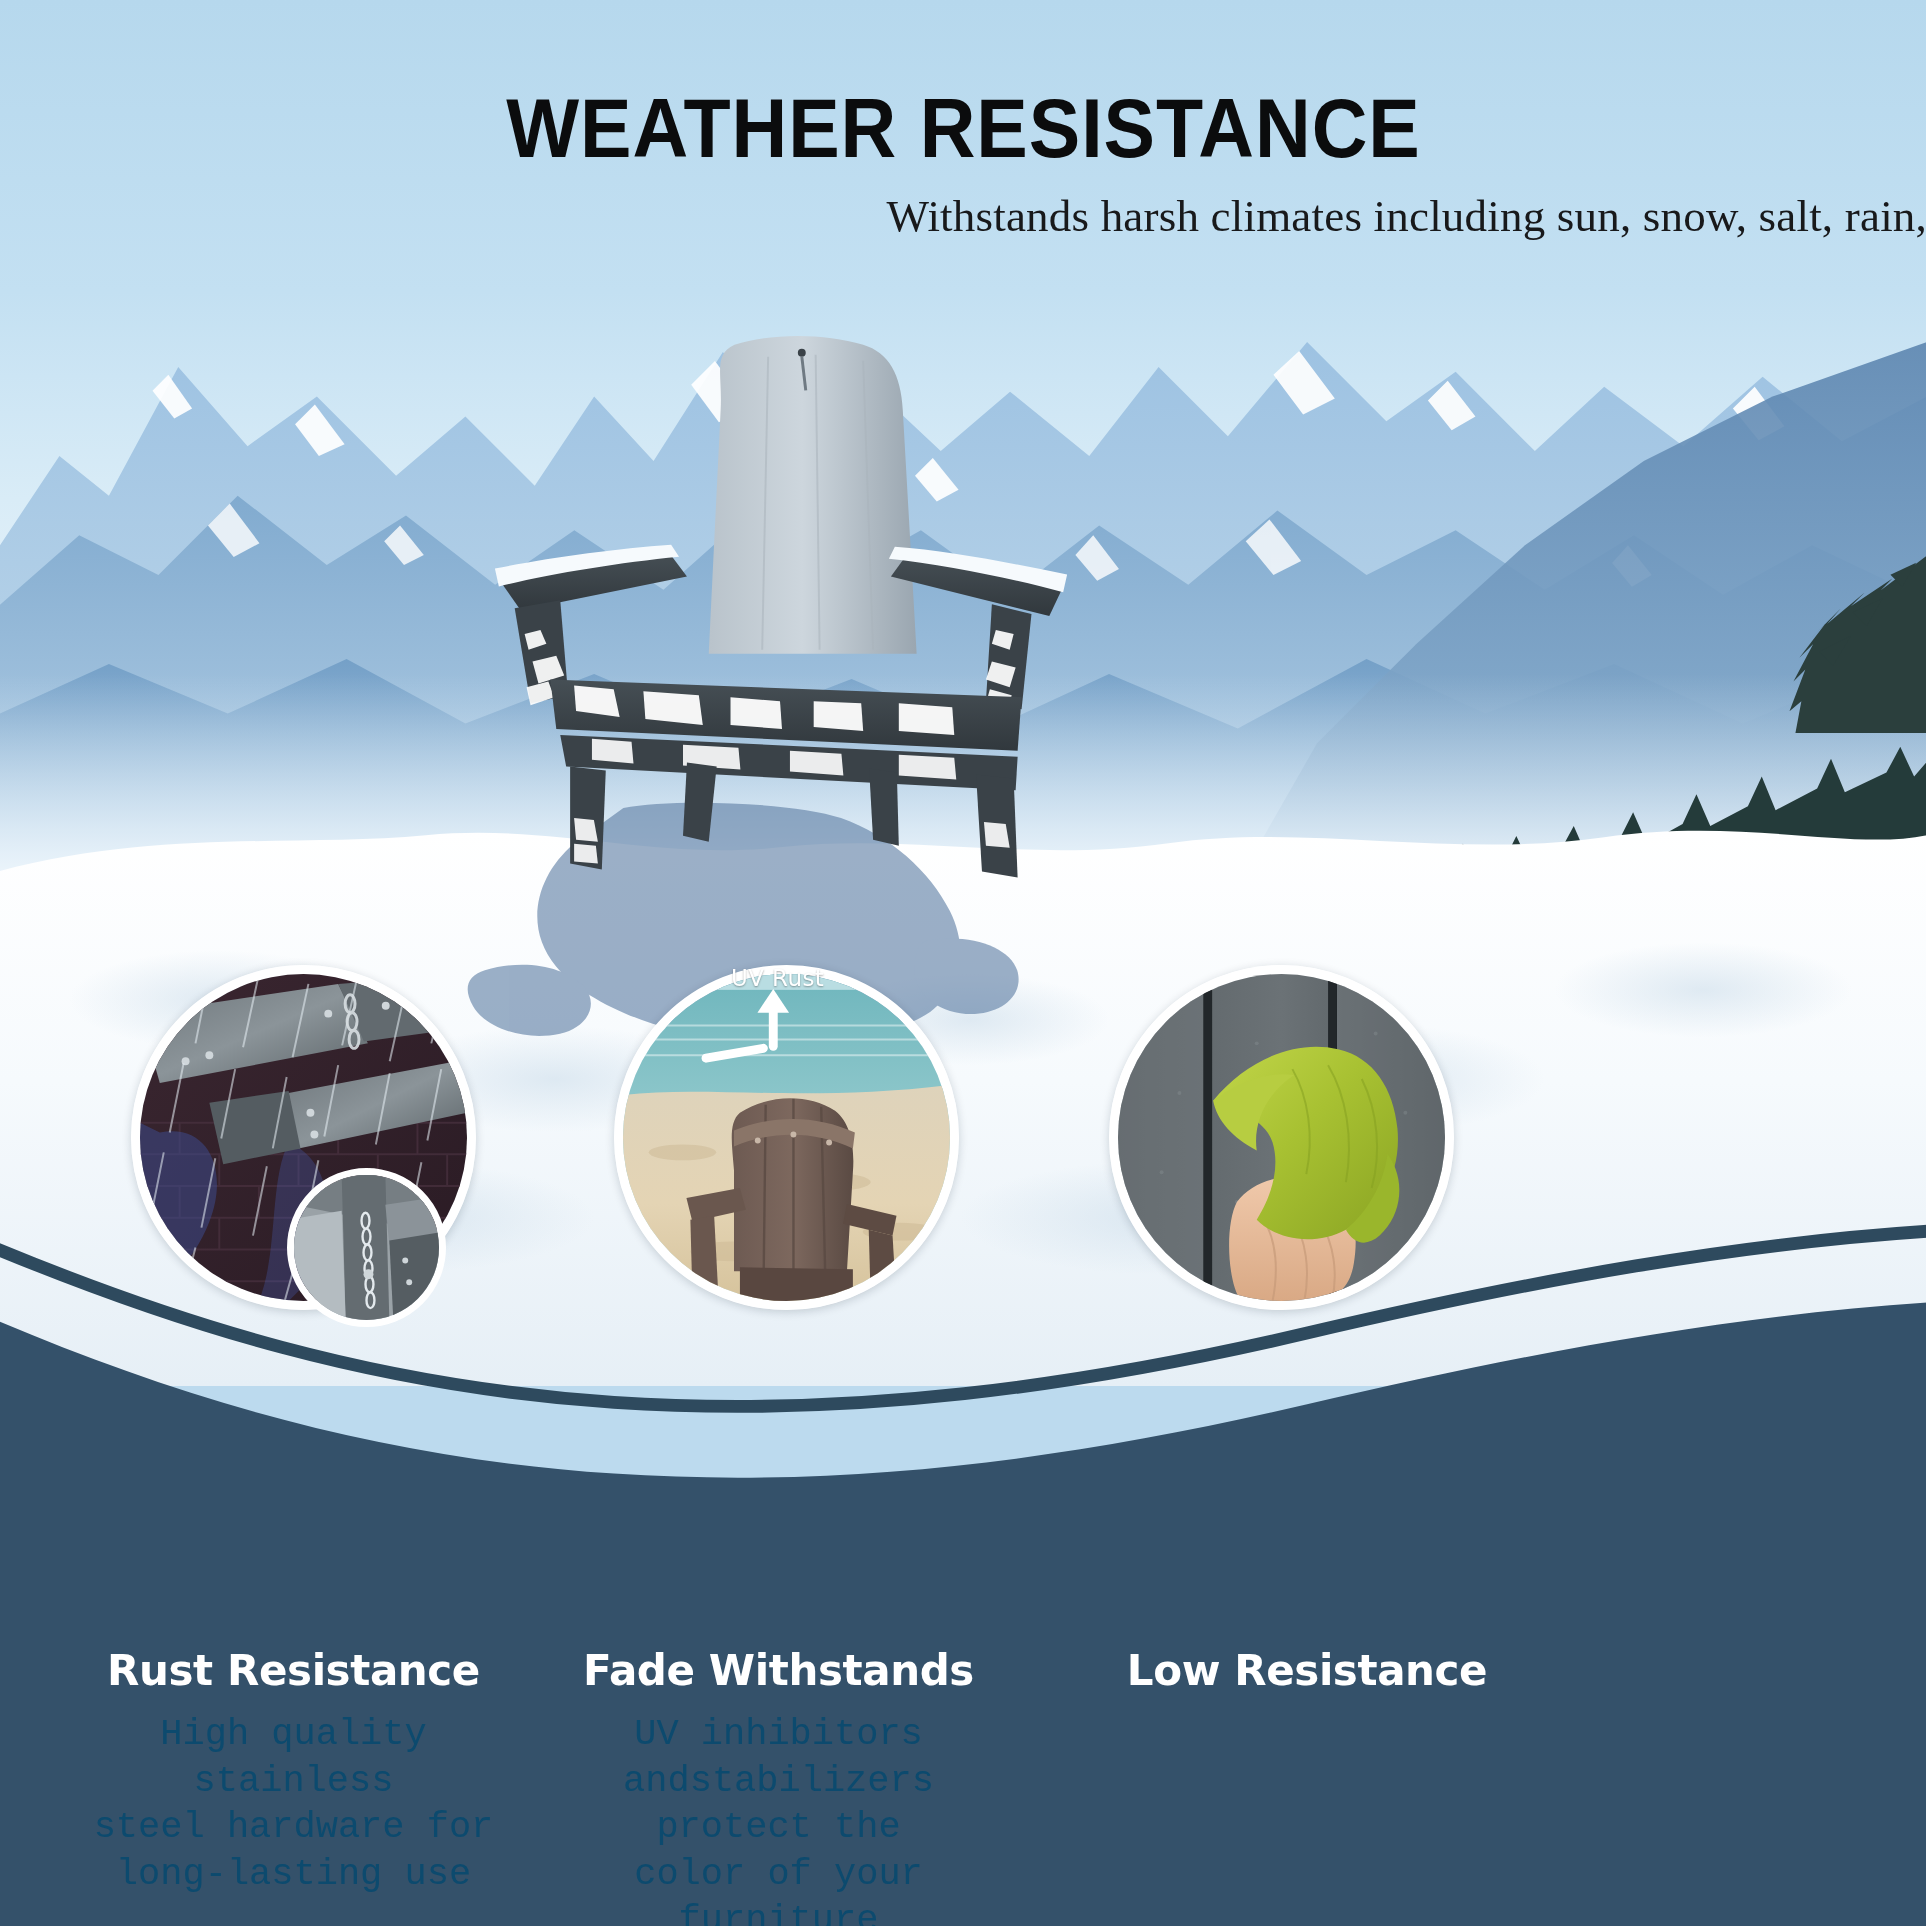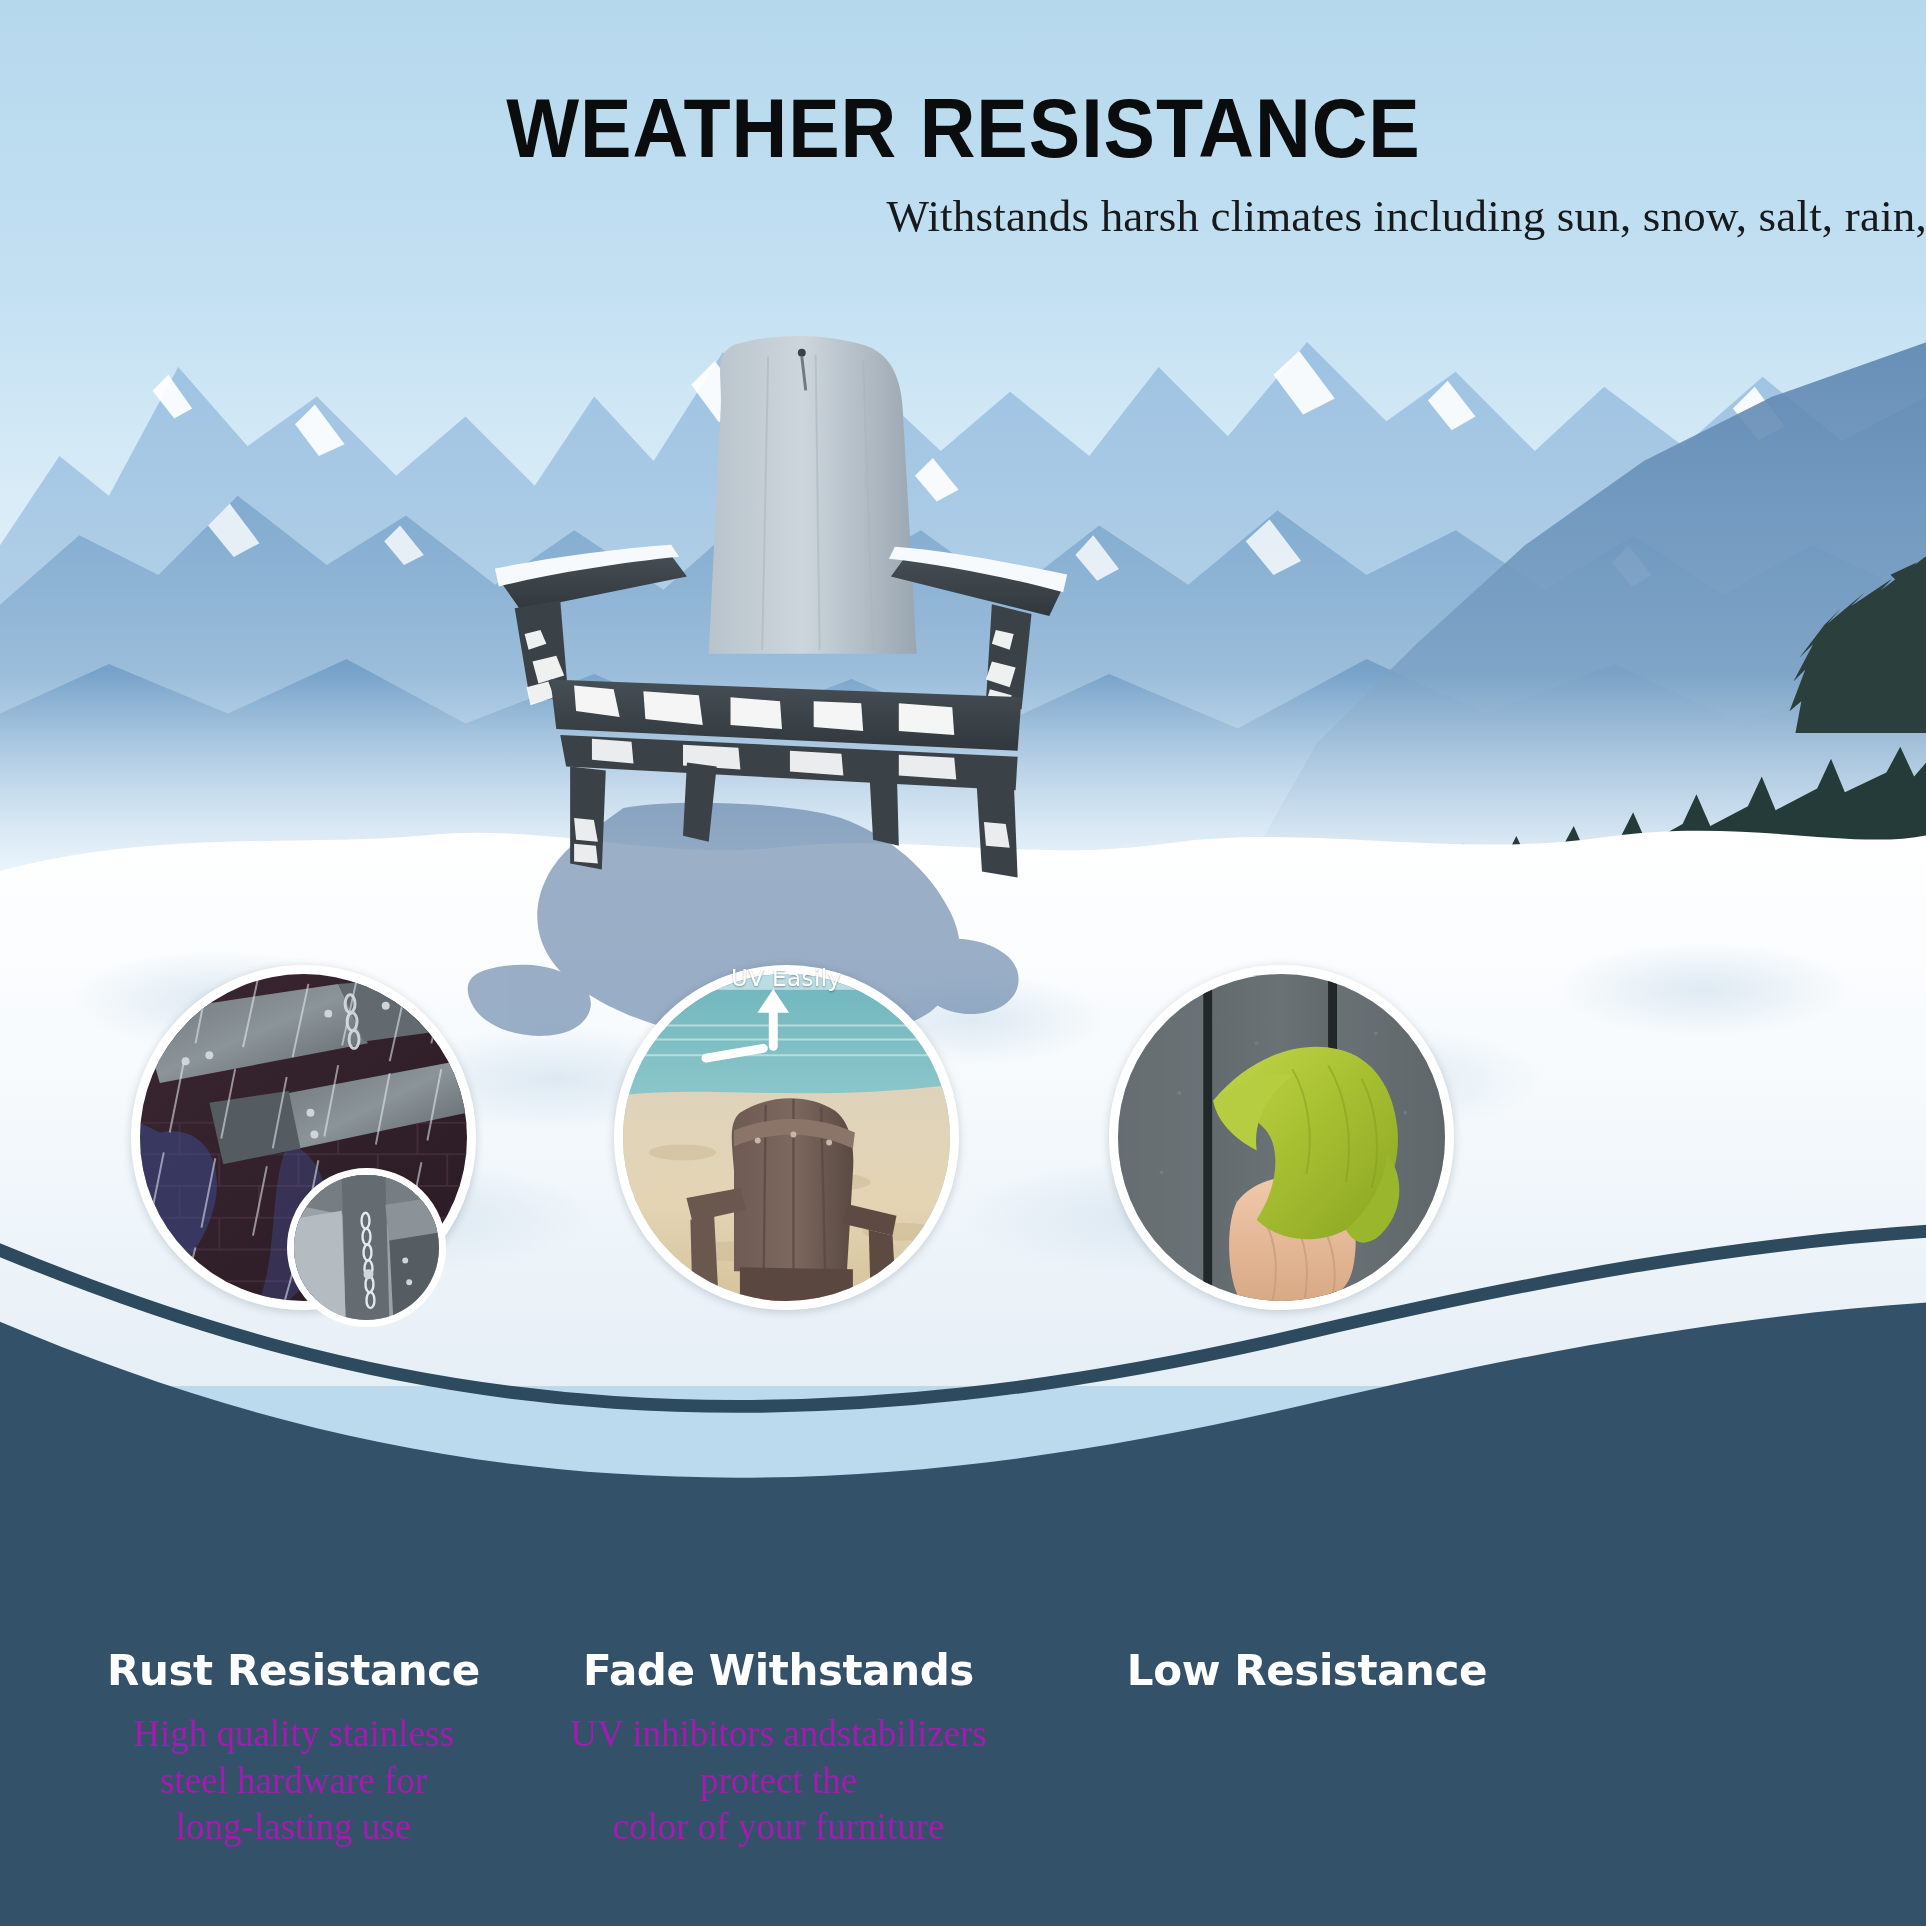--- a/index.html
+++ b/index.html
@@ -55,22 +55,22 @@
 
   
   .cap{position:absolute;width:465px;text-align:center;}
   .cap h3{
     margin:8px 0 16px 0;
     font-family:"DejaVu Sans",sans-serif;
     font-weight:700;font-size:42px;color:#ffffff;letter-spacing:-0.4px;
   }
   .cap p{
     margin:0;
-    font-family:Liberation Serif, serif;
-    font-size:37px;line-height:1.26;color:#a21caf;
+    font-family:Liberation Mono, monospace;
+    font-size:37px;line-height:1.26;color:#0c4a6e;
     white-space:pre-line;
   }
   .cap1{left:61px;top:1638px;}
   .cap2{left:546px;top:1638px;}
   .cap3{left:1030px;top:1638px;width:554px;}
 
   
   .uv-label{
     position:absolute;left:731px;top:965px;
     font-family:"DejaVu Sans",sans-serif;
@@ -429,21 +429,21 @@
         </g>
 
       <path fill="#6a574e" d="M64,226 L118,216 L124,238 L70,250 Z"></path>
       <path fill="#6a574e" d="M68,248 L92,244 L96,320 L70,322 Z"></path>
       <path fill="#5d4b43" d="M226,232 L276,244 L272,264 L222,252 Z"></path>
       <path fill="#5d4b43" d="M248,258 L272,264 L276,330 L250,330 Z"></path>
       <path fill="#594740" d="M118,296 L232,298 L232,330 L118,330 Z"></path>
     </svg>
   </div>
 
-  <div class="uv-label">UV Easily</div>
+  <div class="uv-label">UV Rust</div>
   <svg class="uv-arrow" width="109" height="89" viewBox="0 0 110 90">
     <g stroke="#ffffff" stroke-width="9" fill="none" stroke-linecap="round">
       <path d="M8,74 L66,64"></path>
       <path d="M76,62 L76,14"></path>
     </g>
     <path fill="#ffffff" d="M76,4 L92,28 L60,28 Z"></path>
   </svg>
 
   <div class="circle c3">
     <svg width="327" height="327" viewBox="0 0 330 330">

